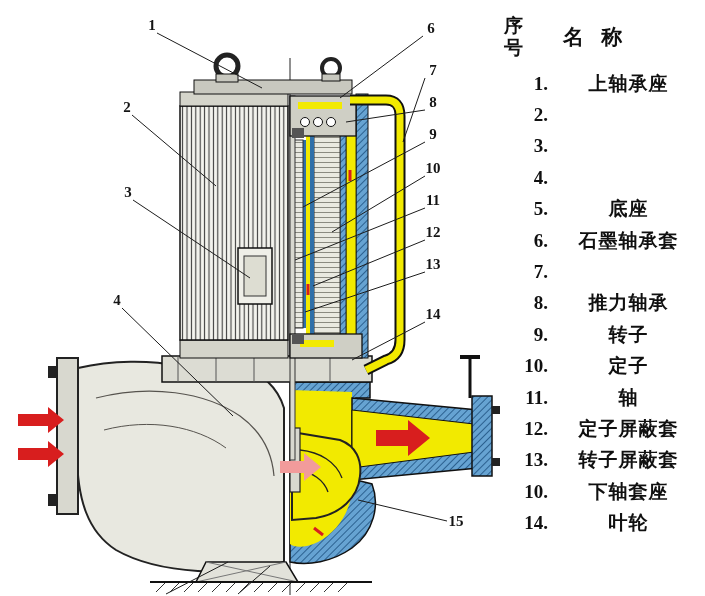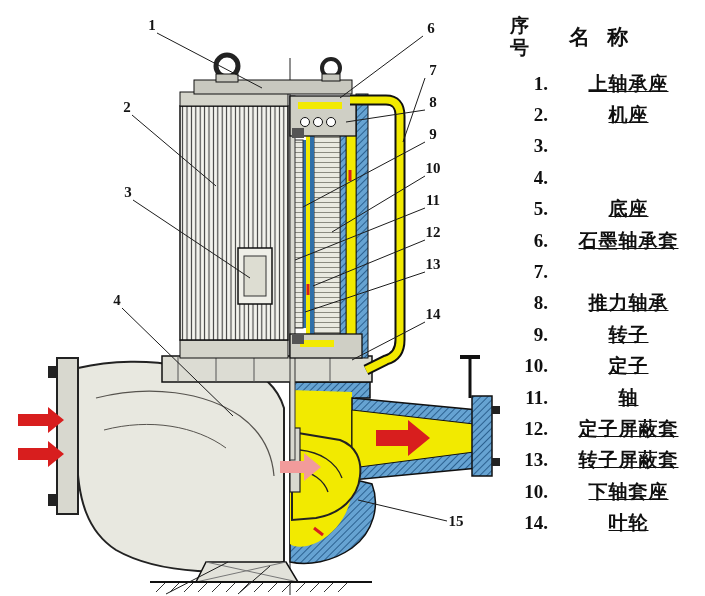--- a/index.html
+++ b/index.html
@@ -6,25 +6,25 @@
   .stage{position:relative;width:705px;height:596px;background:#ffffff;overflow:hidden;
          font-family:"Liberation Sans",sans-serif;}
   .diagram{position:absolute;left:0;top:0;}
   .callout{font-family:"Liberation Serif",serif;font-size:15px;font-weight:700;fill:#141414;}
   .leader{stroke:#1c1c1c;stroke-width:1;}
   
   .legend{position:absolute;left:504px;top:12px;width:198px;color:#101010;
           font-family:"Liberation Serif",serif;font-weight:700;}
   .legend-header{display:flex;align-items:center;height:50px;margin-bottom:6px;}
   .legend-header .col1{display:inline-block;width:24px;font-size:19px;line-height:22px;
-          word-break:break-all;margin-left:6px;}
+          word-break:break-all;margin-left:0;}
   .legend-header .col2{font-size:21px;margin-left:35px;letter-spacing:6px;}
   .legend-row{display:flex;align-items:center;height:31.4px;font-size:19px;}
   .legend-row .num{width:44px;text-align:right;padding-right:7px;}
-  .legend-row .name{flex:1;text-align:center;letter-spacing:1px;white-space:nowrap;text-decoration:underline;}
+  .legend-row .name{flex:1;text-align:center;letter-spacing:1px;white-space:nowrap;}
 </style>
 </head>
 <body>
 
 <div class="stage">
 
   <svg class="diagram" width="505" height="596" viewBox="0 0 505 596">
     <defs>
       <pattern id="fins" width="4.4" height="10" patternUnits="userSpaceOnUse">
         <rect width="4.4" height="10" fill="#f4f4ee"></rect>
@@ -189,21 +189,20 @@
       <span class="col1">序号</span>
       <span class="col2">名 称</span>
     </div>
     <div class="legend-rows">
       <div class="legend-row">
         <span class="num">1.</span>
         <span class="name">上轴承座</span>
       </div>
       <div class="legend-row">
         <span class="num">2.</span>
-        <span class="name">机座</span>
       </div>
       <div class="legend-row">
         <span class="num">3.</span>
       </div>
       <div class="legend-row">
         <span class="num">4.</span>
       </div>
       <div class="legend-row">
         <span class="num">5.</span>
         <span class="name">底座</span>

